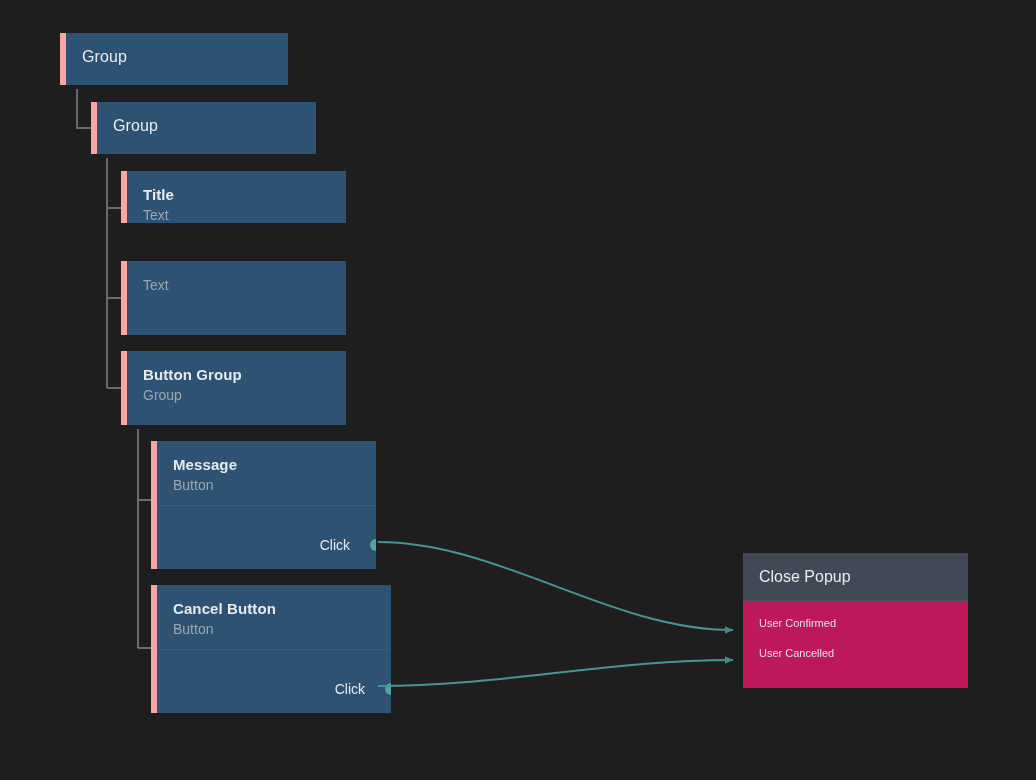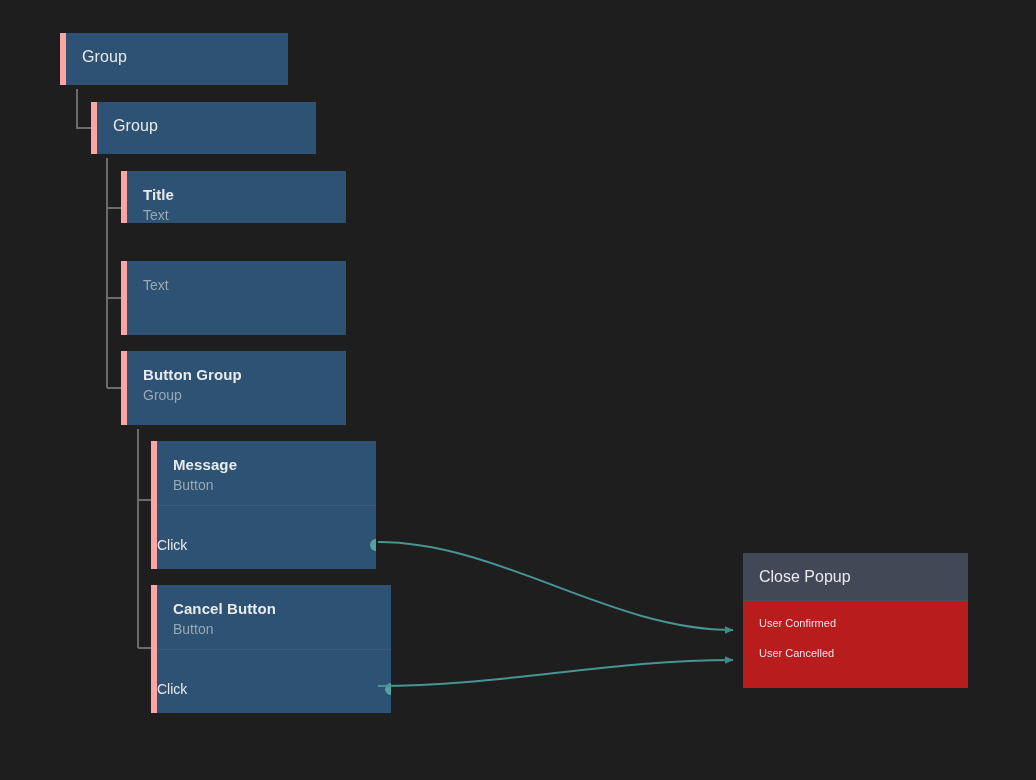--- a/index.html
+++ b/index.html
@@ -80,21 +80,21 @@
   .port-sep {
     height: 1px;
     background: rgba(255,255,255,0.055);
     margin-top: 10px;
   }
   .port-row {
     position: relative;
     height: 34px;
     display: flex;
     align-items: center;
-    justify-content: flex-start;
+    justify-content: flex-end;
     padding-right: 26px;
   }
   .port-row .port-label {
     color: #e8eaec;
     font-size: 14px;
     line-height: 18px;
     white-space: nowrap;
   }
   .port-dot {
     position: absolute;
@@ -105,21 +105,21 @@
     margin-top: -6px;
     border-radius: 50%;
     background: #55a3a0;
   }
 
   
   .node-action {
     position: absolute;
     z-index: 2;
     box-sizing: border-box;
-    background: #b91c1c;
+    background: #be185d;
     overflow: hidden;
   }
   .action-head {
     height: 48px;
     background: #434857;
     display: flex;
     align-items: center;
     padding-left: 16px;
     border-bottom: 1px solid rgba(255,255,255,0.05);
     box-sizing: border-box;

